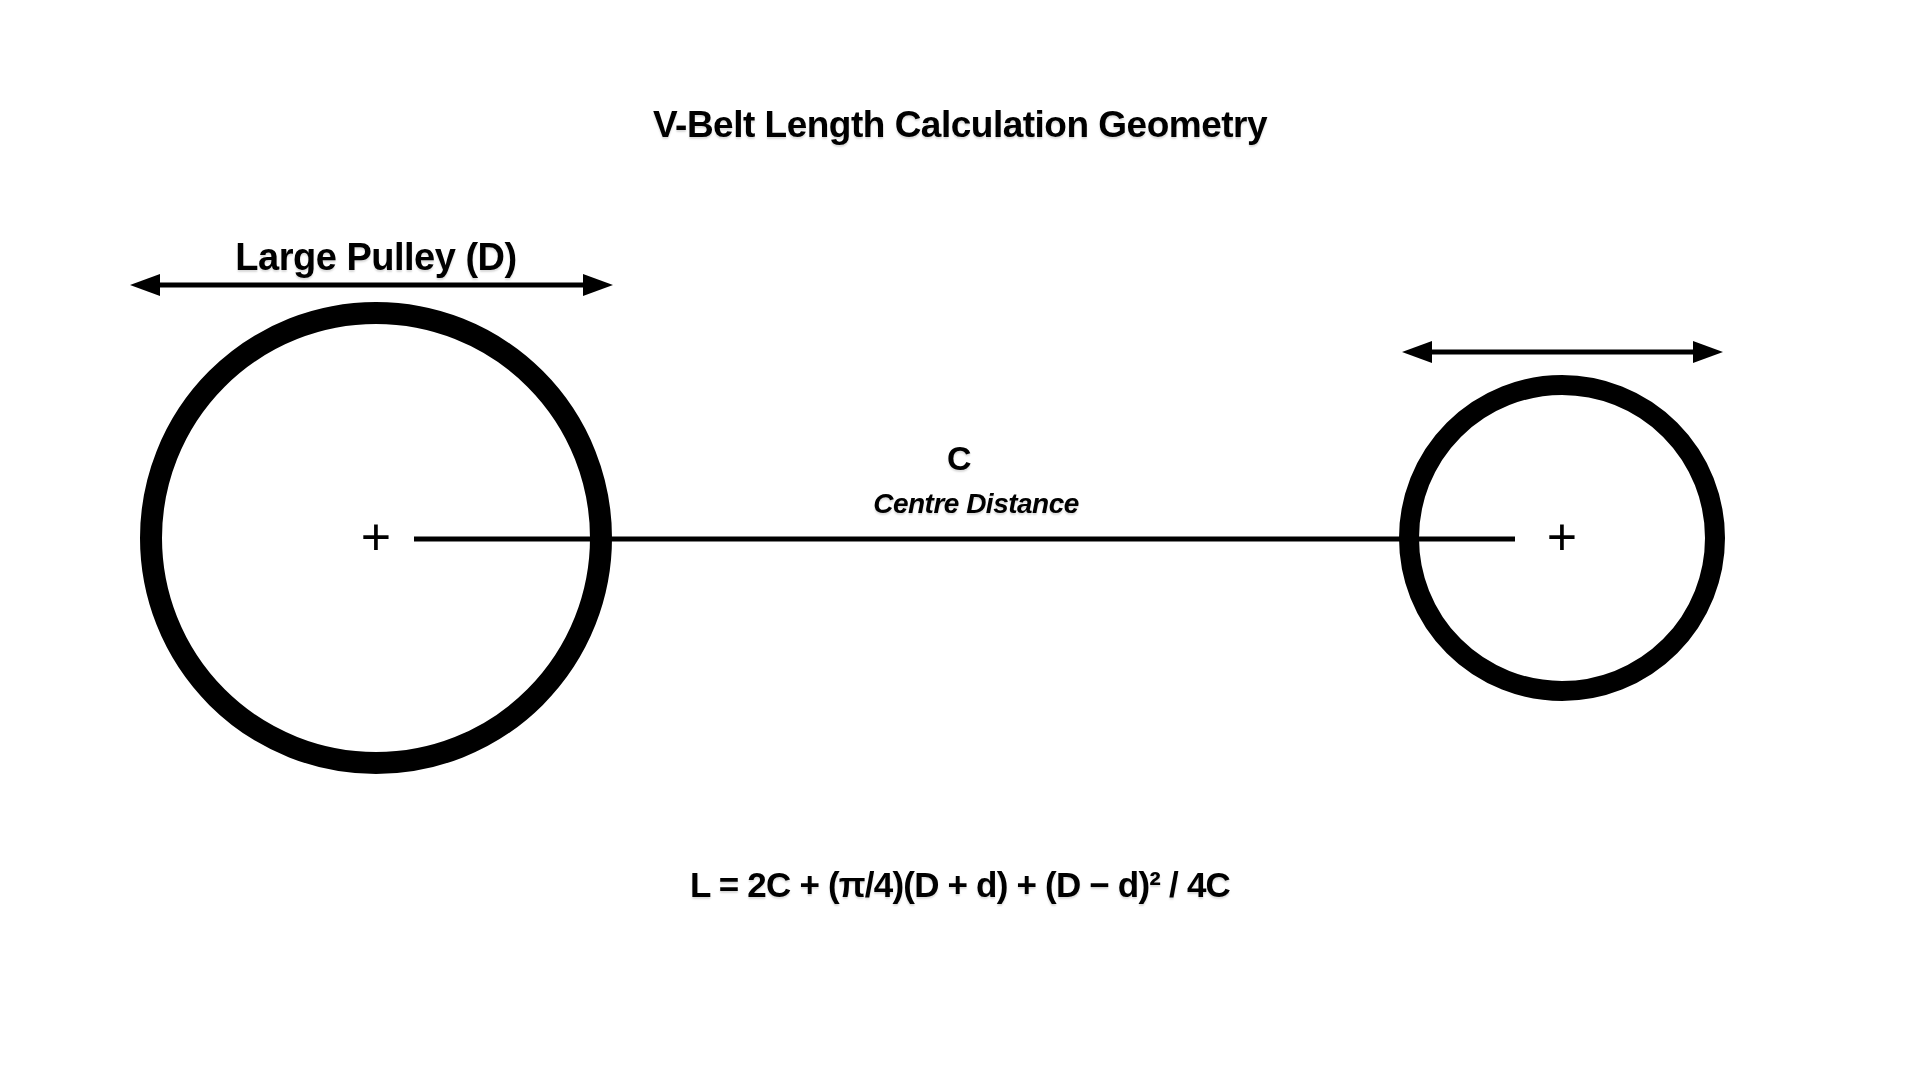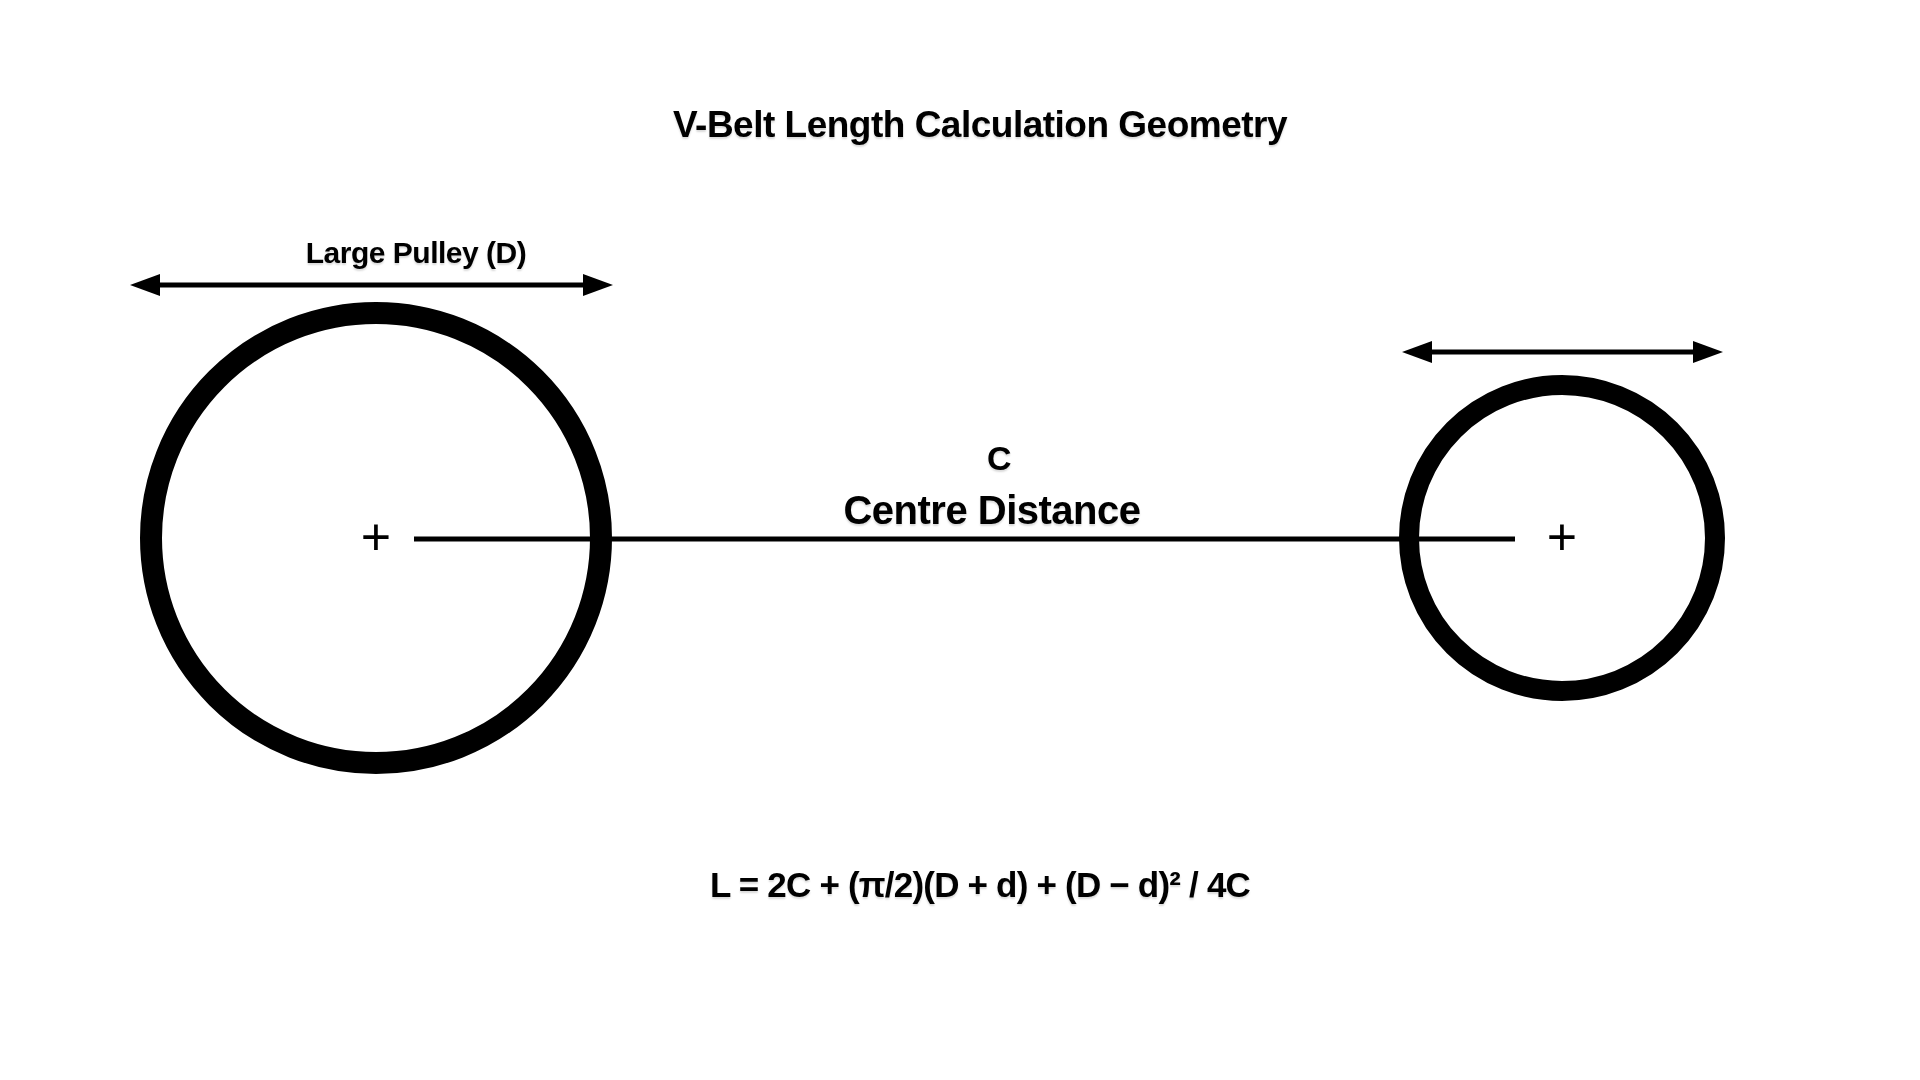--- a/index.html
+++ b/index.html
@@ -25,51 +25,51 @@
   }
   .label {
     position: absolute;
     font-weight: 700;
     color: #000000;
     text-align: center;
     white-space: nowrap;
     letter-spacing: -0.5px;
     text-shadow: 0 2px 2px rgba(0,0,0,0.15);
     line-height: 1;
-    margin-left: 40px;
   }
   .title {
     left: 0;
     right: 0;
     top: 106px;
     font-size: 37px;
   }
   .large-pulley-label {
     left: 126px;
     width: 500px;
     top: 238px;
-    font-size: 30px;
+    font-size: 38px;
   }
   .small-pulley-label {
     left: 1316px;
     width: 500px;
     top: 310px;
     font-size: 30px;
   }
   .c-symbol {
     left: 709px;
     width: 500px;
     top: 441px;
     font-size: 34px;
   }
   .centre-distance-label {
-    left: 702px;
+    left: 726px;
     width: 500px;
     top: 490px;
-    font-size: 40px;
+    font-size: 28px;
+    font-style: italic;
   }
   .formula {
     left: 0;
     right: 0;
     top: 867px;
     font-size: 35px;
     letter-spacing: -0.8px;
   }
   .plus-marker {
     position: absolute;
@@ -117,15 +117,15 @@
 
 
   <div class="label c-symbol">C</div>
 
   <div class="label centre-distance-label">Centre Distance</div>
 
   <div class="plus-marker plus-large">+</div>
 
   <div class="plus-marker plus-small">+</div>
 
-  <div class="label formula">L = 2C + (π/2)(D + d) + (D − d)² / 4C</div>
+  <div class="label formula">L = 2C + (π/4)(D + d) + (D − d)² / 4C</div>
 
 </div>
 
 </body></html>

